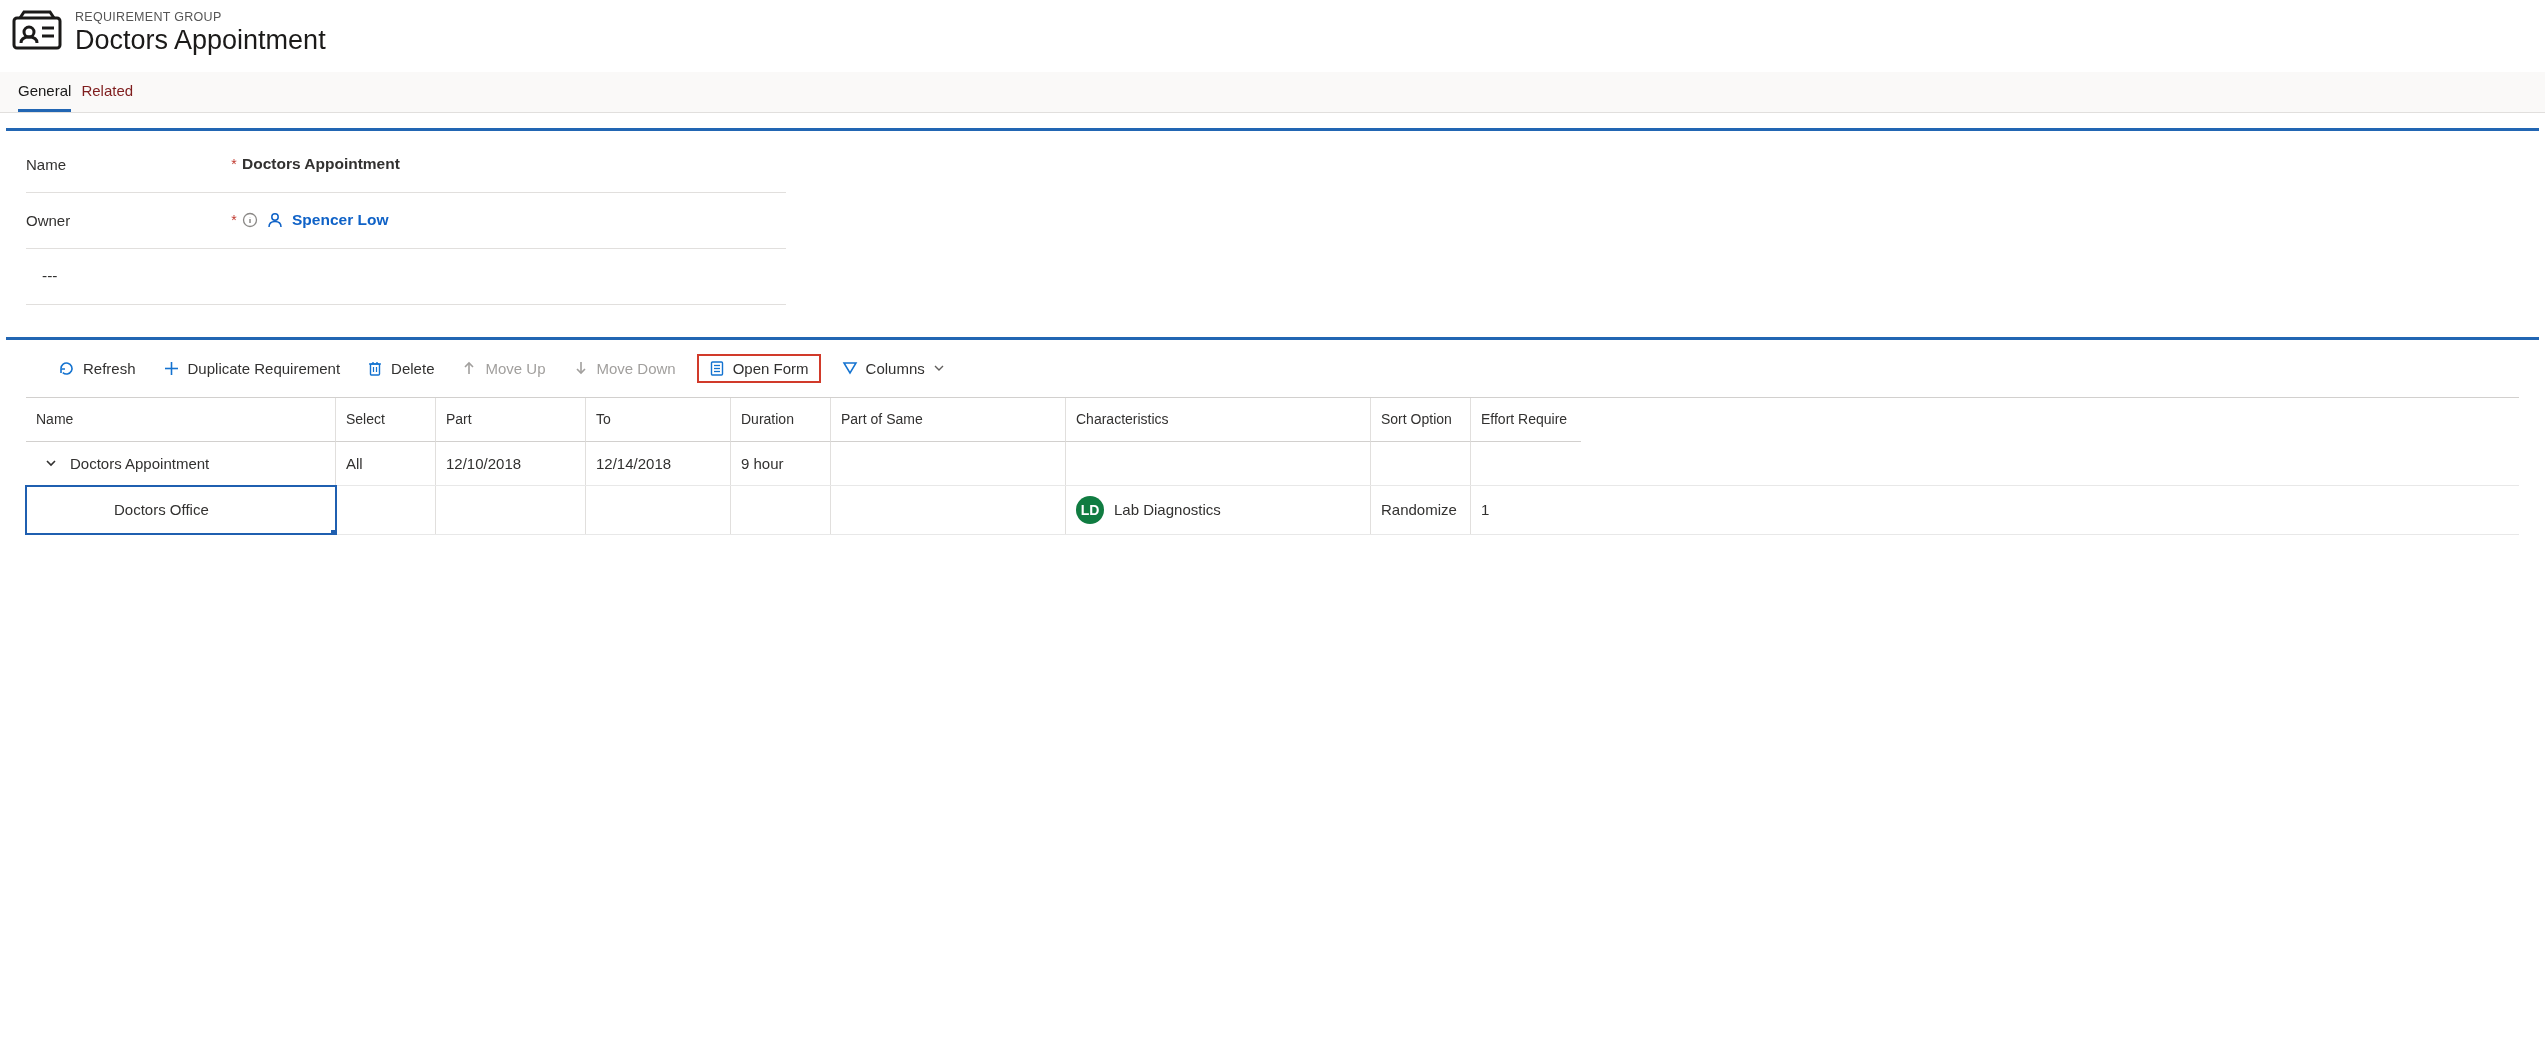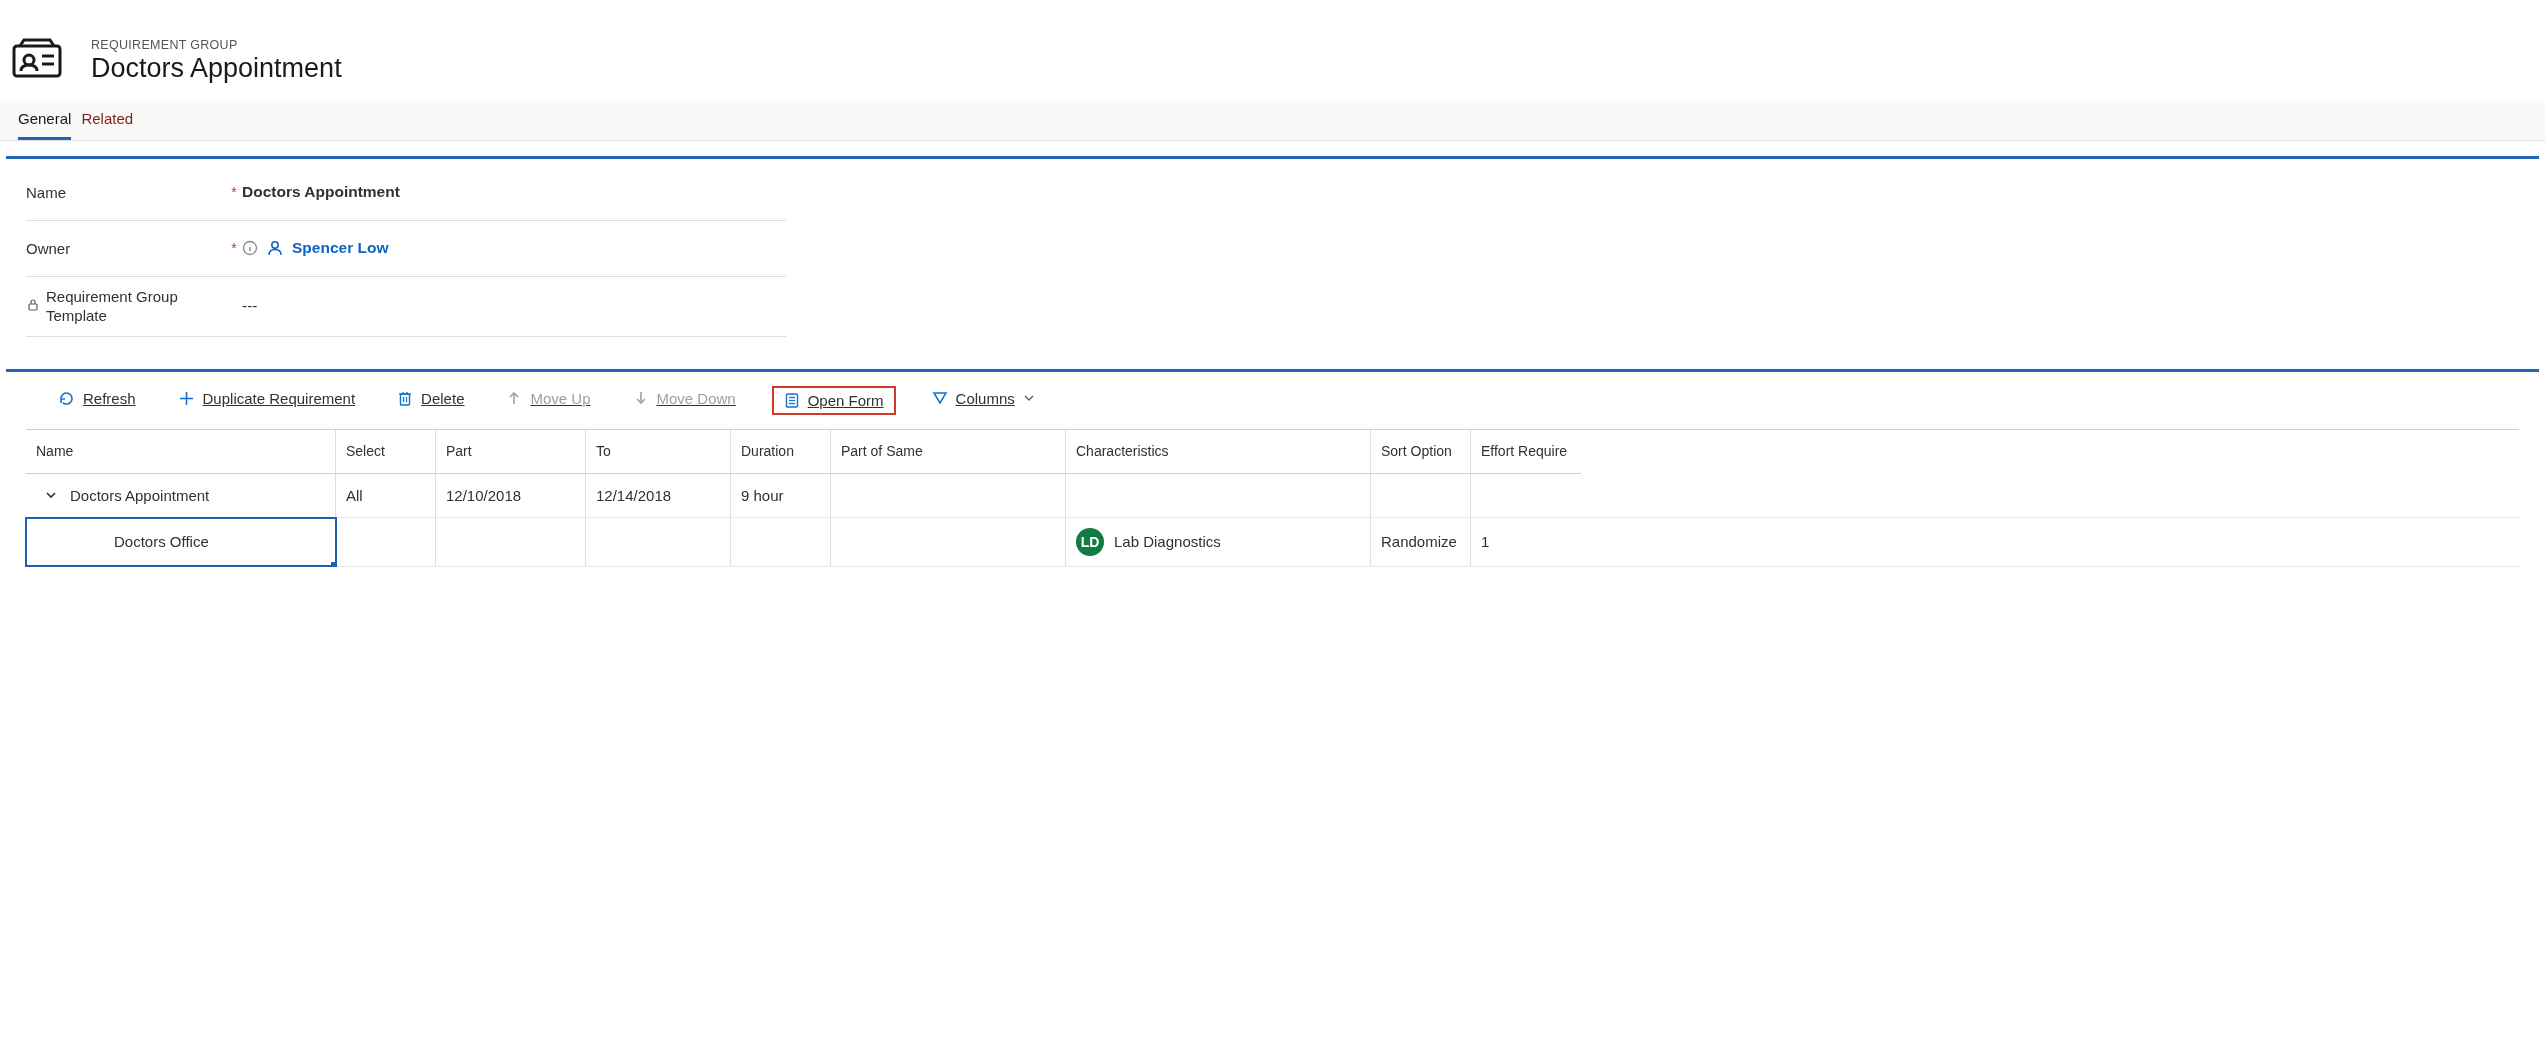--- a/index.html
+++ b/index.html
@@ -12,22 +12,21 @@
     background: #ffffff;
   }
   .page {
     width: 100%;
   }
   
   .header {
     display: flex;
     align-items: flex-start;
     padding: 10px 12px 14px 12px;
-    gap: 29px;
-    margin-top: 28px;
+    gap: 13px;
   }
   .header-icon svg { display: block; }
   .header-text { display: flex; flex-direction: column; }
   .header-eyebrow {
     font-size: 12.5px;
     letter-spacing: 0.3px;
     color: #555;
   }
   .header-title {
     font-size: 27px;
@@ -97,25 +96,24 @@
   .person-ic { color: #0f62c7; display:inline-flex; }
   
   .grid-section {
     margin: 12px 6px 0 6px;
     border-top: 3px solid #2266b3;
     background: #fff;
     padding-top: 8px;
   }
   .toolbar {
     display: flex;
-    align-items: flex-start;
-    gap: 30px;
+    align-items: center;
+    gap: 15px;
     padding: 6px 46px 14px 46px;
     flex-wrap: wrap;
-    text-decoration: underline;
   }
   .tool-btn {
     display: inline-flex;
     align-items: center;
     gap: 8px;
     font-size: 15px;
     color: #323130;
     cursor: pointer;
     padding: 4px 6px;
   }
@@ -244,29 +242,20 @@
           <svg width="18" height="18" viewBox="0 0 18 18">
               <circle cx="9" cy="6" r="3.2" stroke="#0f62c7" stroke-width="1.5" fill="none"></circle>
               <path d="M3 16 C3 12 6 10.5 9 10.5 C12 10.5 15 12 15 16" stroke="#0f62c7" stroke-width="1.5" fill="none"></path>
             </svg>
         </span>
         <span class="lookup-link">Spencer Low</span>
       </div>
     </div>
 
     <div class="field-row">
-      <div class="field-label locked">
-        <span class="lock-ic">
-          <svg width="14" height="14" viewBox="0 0 14 14">
-              <rect x="3" y="6" width="8" height="6" rx="1" stroke="#605e5c" stroke-width="1.2" fill="none"></rect>
-              <path d="M5 6 V4 a2 2 0 0 1 4 0 V6" stroke="#605e5c" stroke-width="1.2" fill="none"></path>
-            </svg>
-        </span>
-        <span style="line-height:1.3;">Requirement Group Template</span>
-      </div>
       <span class="field-req"></span>
       <div class="field-value">---</div>
     </div>
   </div>
 
   <div class="grid-section">
 
     <div class="toolbar">
       <span class="tool-btn">
         <svg width="17" height="17" viewBox="0 0 17 17">

